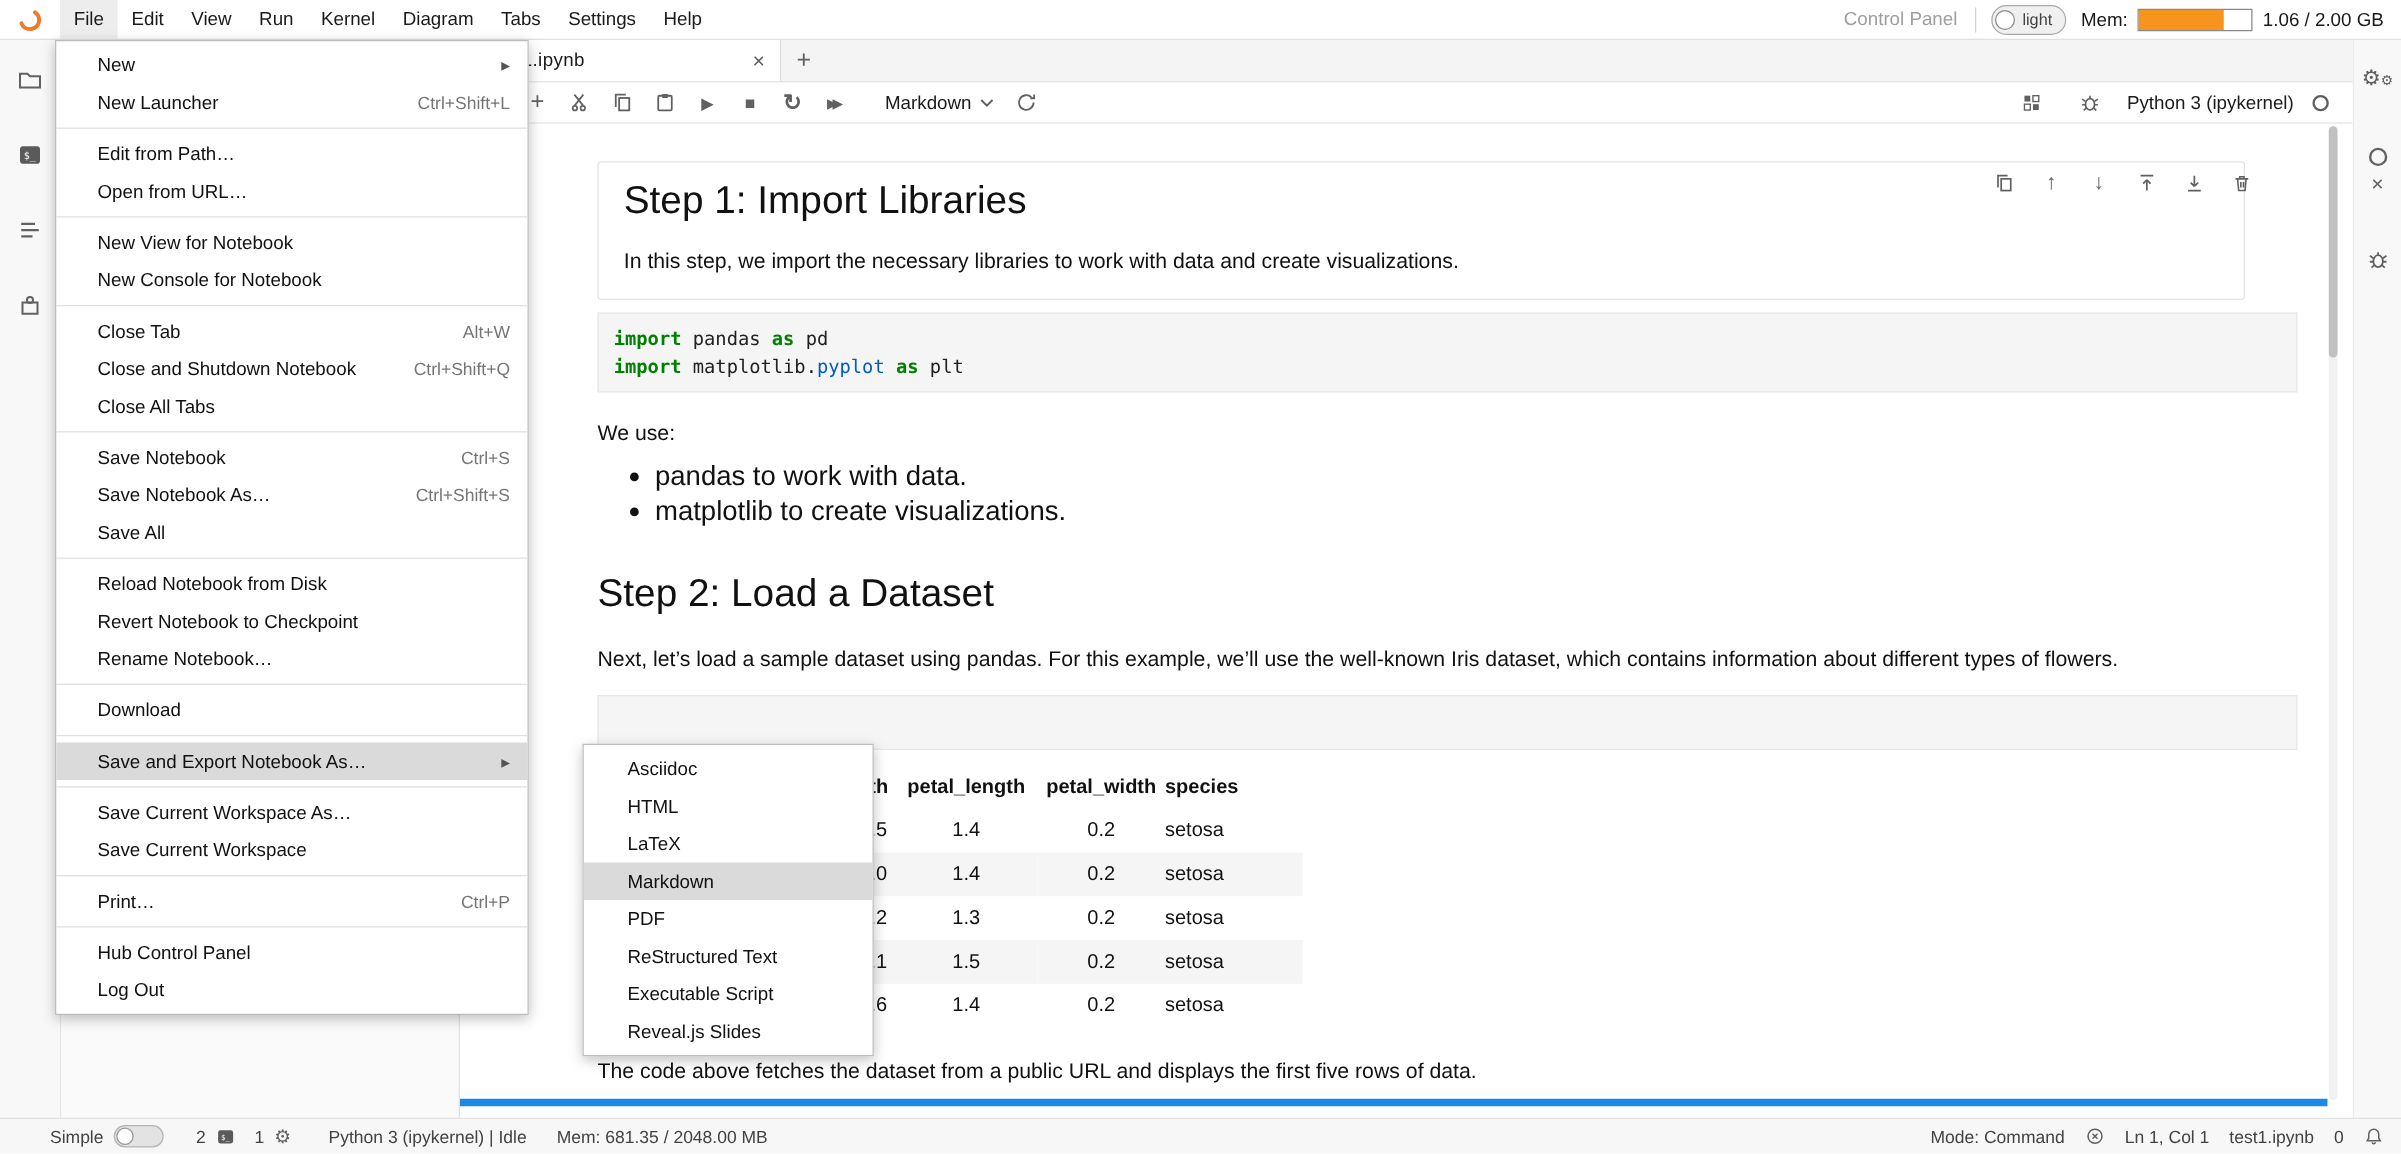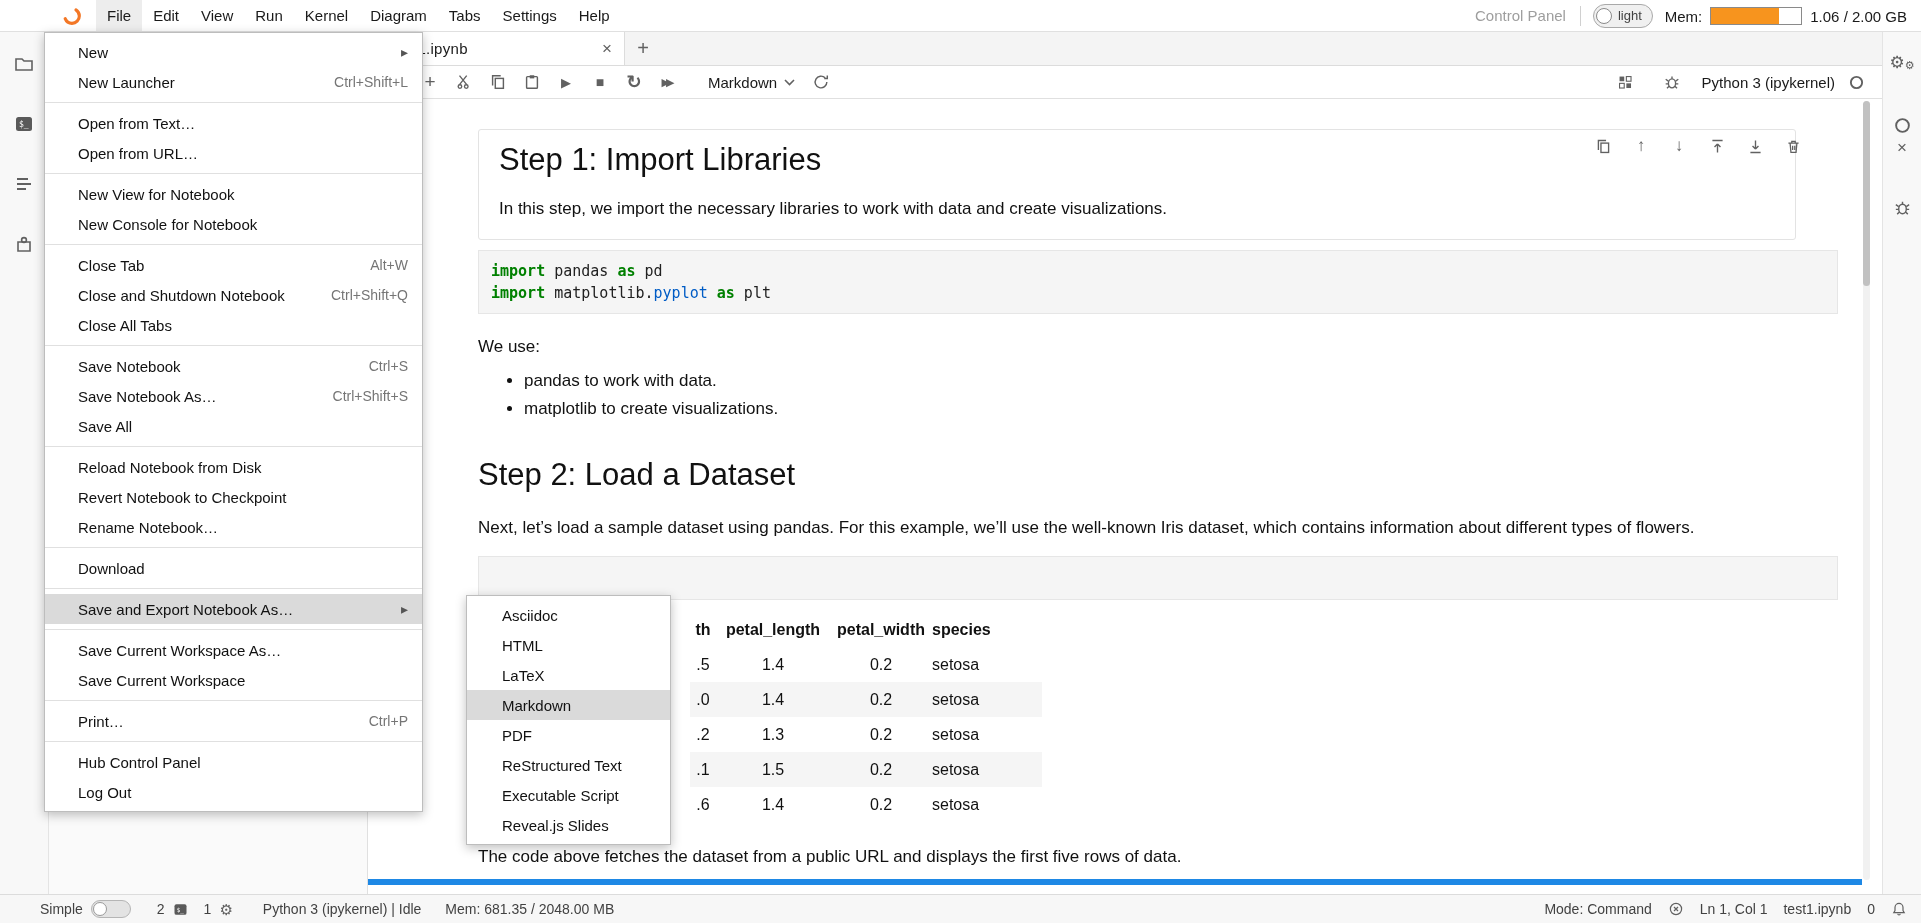--- a/index.html
+++ b/index.html
@@ -1,21 +1,21 @@
 <!DOCTYPE html>
 <html><head>
 <meta charset="utf-8">
 <style>
   html,body{margin:0;padding:0;background:#fff;}
   .app{position:relative;width:1921px;height:923px;overflow:hidden;background:#fff;
        font-family:"Liberation Sans",sans-serif;color:#212121;-webkit-font-smoothing:antialiased;}
   svg{display:block;}
 
   
-  .topbar{height:32px;display:flex;align-items:center;background:#fff;border-bottom:1px solid #e0e0e0;box-sizing:border-box;padding-left:48px;}
+  .topbar{height:32px;display:flex;align-items:center;background:#fff;border-bottom:1px solid #e0e0e0;box-sizing:border-box;}
   .logo{width:48px;display:flex;justify-content:center;align-items:center;}
   .menu-title{padding:0 11px;height:31px;line-height:31px;font-size:15px;color:#1a1a1a;cursor:default;}
   .menu-title.active{background:#ededed;}
   .topbar-right{margin-left:auto;display:flex;align-items:center;gap:12px;padding-right:14px;}
   .control-panel{color:#9e9e9e;font-size:15px;padding-right:14px;border-right:1px solid #d0d0d0;height:20px;line-height:20px;}
   .theme-toggle{display:flex;align-items:center;height:22px;border:1px solid #a9a9a9;border-radius:12px;background:#f0f0f0;padding:0 10px 0 2px;gap:6px;}
   .theme-knob{width:16px;height:16px;border-radius:50%;background:#fff;border:1px solid #8a8a8a;box-sizing:border-box;}
   .theme-label{font-size:13px;color:#424242;}
   .mem-wrap{display:flex;align-items:flex-end;gap:8px;}
   .mem-label{font-size:15px;color:#1a1a1a;}
@@ -58,21 +58,21 @@
   .md-p{font-size:17px;color:#111;line-height:21px;}
   .cell-active .md-p{margin-top:22px;}
   .code-cell{width:1360px;box-sizing:border-box;background:#f5f5f5;border:1px solid #e6e6e6;
              padding:9px 12px;font-family:"DejaVu Sans Mono",monospace;font-size:15px;line-height:22px;
              color:#212121;white-space:pre;}
   .code1{margin-top:10px;}
   .kw{color:#008000;font-weight:bold;}
   .prop{color:#005cc5;}
   .weuse{margin-top:22px;}
   .md-ul{margin:10px 0 0;padding-left:46px;}
-  .md-ul li{font-size:17px;color:#111;line-height:28px;}
+  .md-ul li{font-size:22px;color:#111;line-height:28px;}
   .h2{margin-top:36px;}
   .p2{margin-top:26px;width:1340px;}
   .code2{margin-top:18px;height:44px;}
   .df-table{margin:12px 0 0 212px;border-collapse:collapse;font-size:16px;color:#111;}
   .df-table th{font-weight:bold;}
   .df-table th,.df-table td{height:35px;padding:0;}
   .col-num{text-align:center;}
   .c1{width:26px;}
   .c2{width:114px;}
   .c3{width:102px;}
@@ -103,21 +103,21 @@
   .sb-right{margin-left:auto;display:flex;gap:16px;}
 
   
   .file-menu{position:absolute;left:44px;top:32px;width:379px;background:#fff;border:1px solid #bdbdbd;
              box-shadow:0 3px 10px rgba(0,0,0,.25);z-index:50;padding:4px 0;box-sizing:border-box;}
   .fm-item{height:30px;display:flex;align-items:center;padding:0 14px 0 33px;font-size:15px;color:#111;}
   .fm-item.hl{background:#dadada;gap:12px;}
   .fm-right{margin-left:auto;color:#757575;font-size:14px;}
   .fm-arrow{margin-left:auto;color:#555;font-size:14px;}
   .fm-sep{height:1px;background:#e0e0e0;margin:5px 0;}
-  .export-menu{position:absolute;left:466px;top:595px;width:205px;background:#fff;border:1px solid #bdbdbd;
+  .export-menu{position:absolute;left:466px;top:595px;width:233px;background:#fff;border:1px solid #bdbdbd;
                box-shadow:0 3px 10px rgba(0,0,0,.25);z-index:60;padding:4px 0;box-sizing:border-box;}
   .em-item{height:30px;display:flex;align-items:center;padding:0 12px 0 35px;font-size:15px;color:#111;}
   .em-item.hl{background:#dadada;}
 
   .ffwd{letter-spacing:-4px;font-size:11px;padding-right:4px;}
   .gear-glyph{font-size:17px;line-height:1;color:#616161;}
 </style>
 </head>
 <body>
 
@@ -466,21 +466,21 @@
     <div class="fm-item">
       <span>New</span>
       <span class="fm-arrow">▸</span>
     </div>
     <div class="fm-item">
       <span>New Launcher</span>
       <span class="fm-right">Ctrl+Shift+L</span>
     </div>
     <div class="fm-sep"></div>
     <div class="fm-item">
-      <span>Open from Text…</span>
+      <span>Edit from Path…</span>
     </div>
     <div class="fm-item">
       <span>Open from URL…</span>
     </div>
     <div class="fm-sep"></div>
     <div class="fm-item">
       <span>New View for Notebook</span>
     </div>
     <div class="fm-item">
       <span>New Console for Notebook</span>

